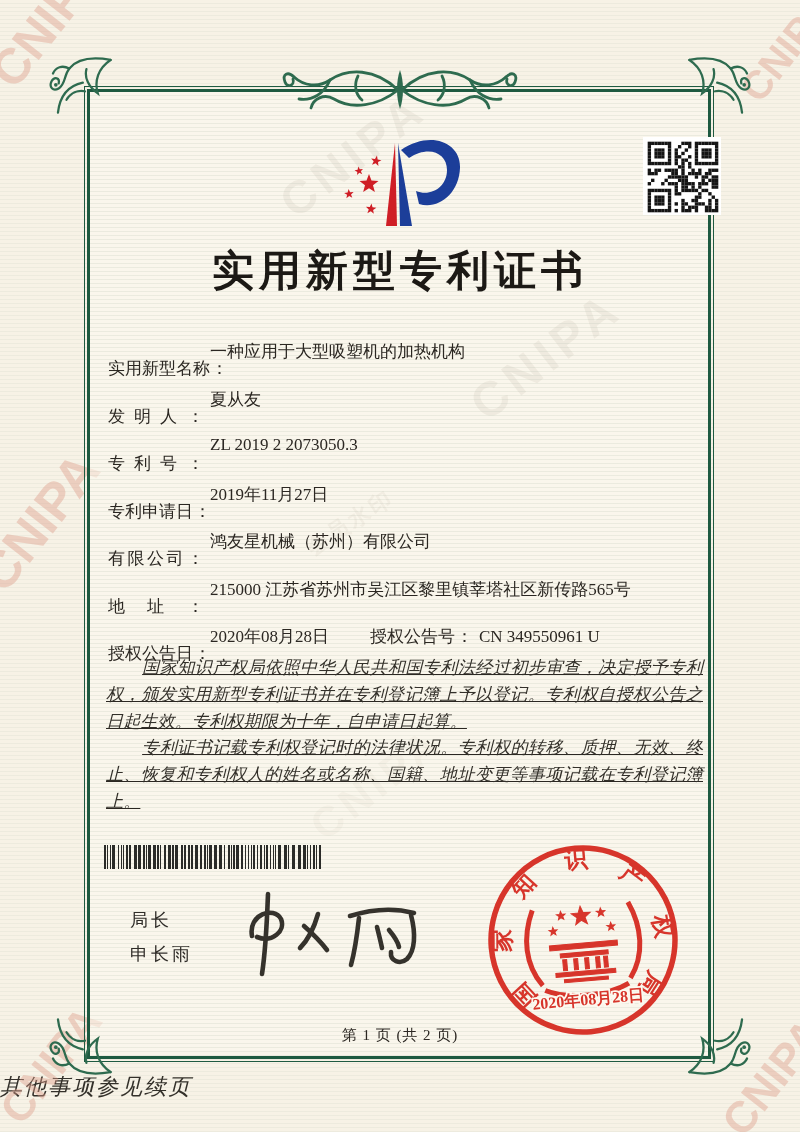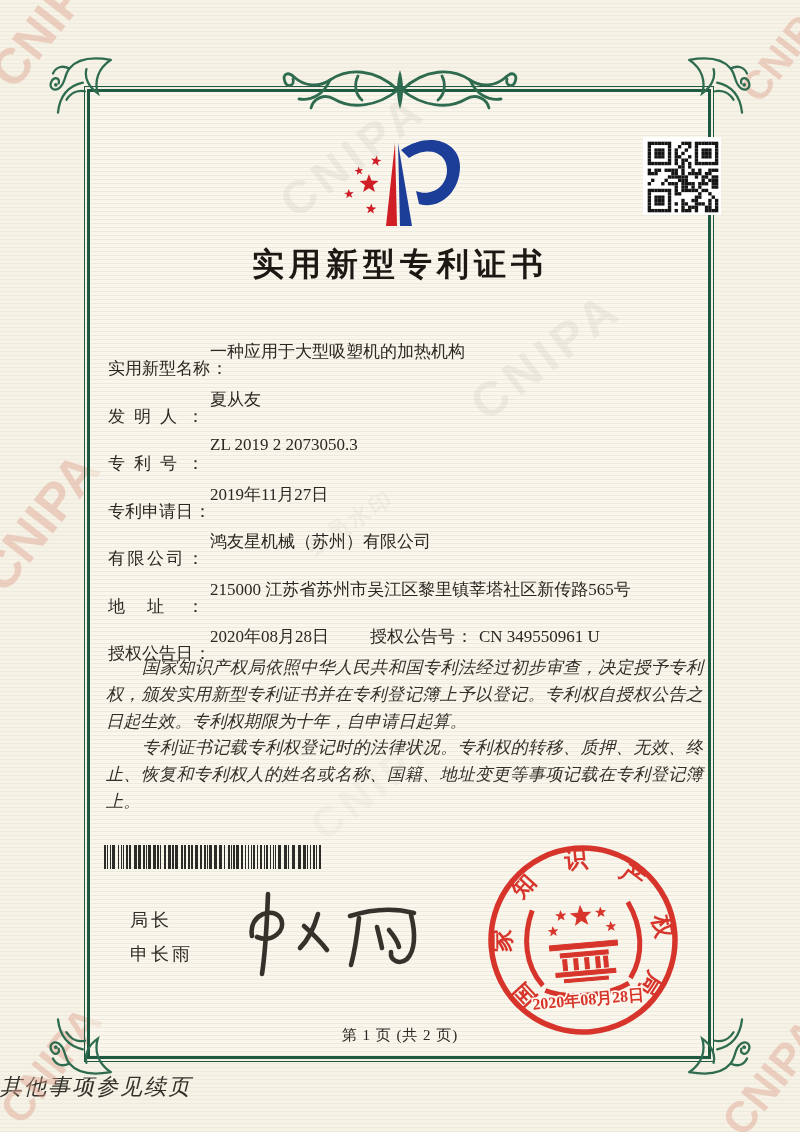--- a/index.html
+++ b/index.html
@@ -37,29 +37,29 @@
   .corner-tr{left:688px;top:50px;transform:scaleX(-1);}
   .corner-bl{left:48px;top:1018px;transform:scaleY(-1);}
   .corner-br{left:688px;top:1018px;transform:scale(-1,-1);}
   .top-orn{position:absolute;left:280px;top:54px;z-index:3;}
   
   .content{position:absolute;inset:0;z-index:4;}
   .cert-no{position:absolute;left:104px;top:130px;font-size:16.5px;letter-spacing:2.5px;}
   .logo{position:absolute;left:328px;top:118px;}
   .qr{position:absolute;left:643px;top:137px;background:#fff;padding:2px;}
   .title{position:absolute;left:0;top:243px;width:100%;text-align:center;
-         font-size:32px;font-weight:bold;letter-spacing:5px;color:#1c1915;}
+         font-size:42px;font-weight:bold;letter-spacing:5px;color:#1c1915;}
   .fields{position:absolute;left:108px;top:0;width:600px;}
   .field-row{position:absolute;left:0;width:600px;font-size:17px;white-space:nowrap;}
   .flabel{display:inline-block;width:96px;text-align:justify;text-align-last:justify;vertical-align:top;margin-top:17px;}
   .flabel::after{content:"：";margin-left:1px;}
   .flabel-n::after{content:"：";margin-left:1px;}
   .fvalue{margin-left:6px;}
   .grant-group{position:absolute;left:262px;top:0;}
-  .paras{position:absolute;left:106px;top:655px;width:597px;}
+  .paras{position:absolute;left:106px;top:655px;width:597px;text-decoration:underline;}
   .paras p{margin:0;font-size:17.2px;line-height:26.8px;text-indent:2.1em;
            text-align:justify;font-style:italic;color:#33302a;}
   .barcode{position:absolute;left:104px;top:845px;}
   .signer{position:absolute;left:114px;top:903px;font-family:"Liberation Sans","DejaVu Sans",sans-serif;
           font-size:18px;line-height:34px;letter-spacing:3px;color:#2f2c28;margin-left:16px;}
   .signature{position:absolute;left:230px;top:886px;}
   .seal{position:absolute;left:483px;top:840px;transform:rotate(-5deg);
         mix-blend-mode:multiply;opacity:0.94;}
   .page-num{position:absolute;left:0;top:1026px;width:100%;text-align:center;
             font-size:15px;letter-spacing:1px;}

